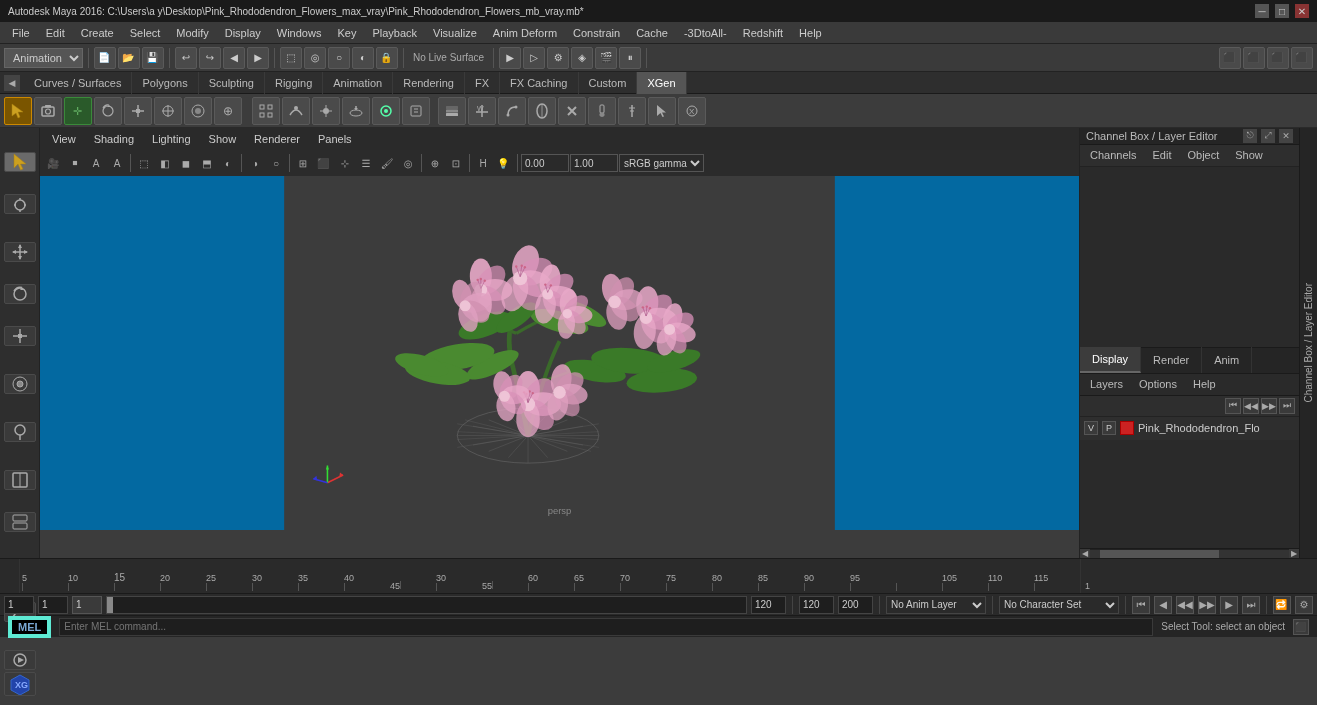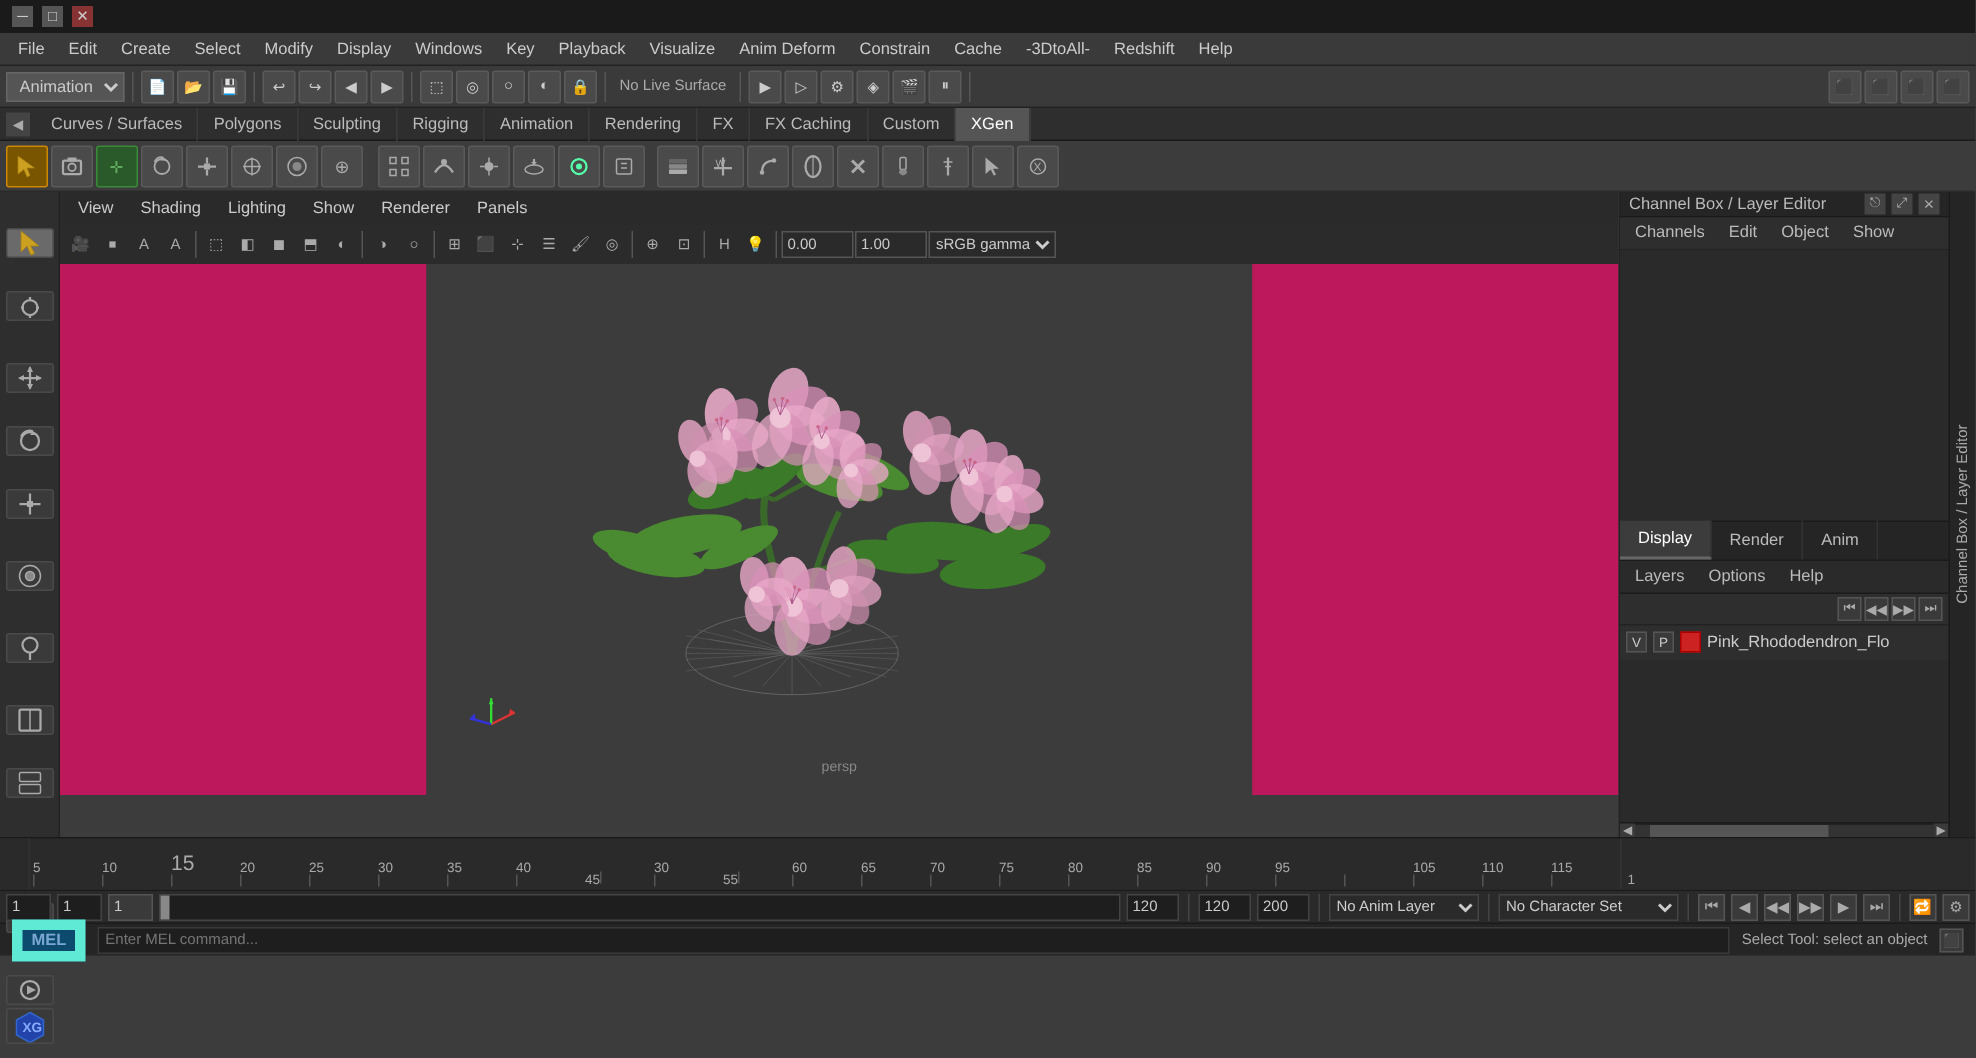--- a/index.html
+++ b/index.html
@@ -162,21 +162,21 @@
     }
     .vp-btn { width: 20px; height: 20px; background: transparent; border: 1px solid transparent; cursor: pointer; display: flex; align-items: center; justify-content: center; color: #aaa; font-size: 10px; border-radius: 2px; }
     .vp-sep { width: 1px; height: 18px; background: #555; margin: 0 2px; }
     .vp-input { background: #2a2a2a; border: 1px solid #555; color: #ccc; width: 50px; height: 18px; font-size: 10px; padding: 0 3px; }
     .vp-select { background: #2a2a2a; border: 1px solid #555; color: #ccc; height: 18px; font-size: 10px; }
 
     
     #scene-area {
       position: absolute;
       top: 48px; left: 0; right: 0; bottom: 28px;
-      background: #be185d;
+      background: #0369a1;
       display: flex;
       align-items: center;
       justify-content: center;
       overflow: hidden;
     }
 
     
     #right-panel {
       width: 220px;
       background: #2e2e2e;
@@ -325,29 +325,30 @@
     
     #status-bar {
       height: 22px;
       background: #252525;
       display: flex;
       align-items: center;
       padding: 0 8px;
       border-top: 1px solid #1a1a1a;
       gap: 8px;
     }
-    #mel-label { color: #7aa7d4; font-size: 11px; font-weight: bold; background: #0c4a6e; padding: 1px 6px; border: 7px solid #5eead4; }
+    #mel-label { color: #7aa7d4; font-size: 11px; font-weight: bold; background: #000000; padding: 1px 6px; border: 4px solid #5eead4; }
     #mel-input { flex: 1; background: #1e1e1e; border: 1px solid #3a3a3a; color: #ccc; height: 18px; font-size: 10px; padding: 0 4px; }
     #status-text { color: #aaa; font-size: 10px; }
     #status-icon { width: 16px; height: 16px; background: #3a3a3a; border: 1px solid #555; display: flex; align-items: center; justify-content: center; color: #aaa; font-size: 9px; margin-left: auto; }
   </style>
 </head>
 <body>
 
 <div id="title-bar">
+  <span style="font-size:10px;">Autodesk Maya 2016: C:\Users\a y\Desktop\Pink_Rhododendron_Flowers_max_vray\Pink_Rhododendron_Flowers_mb_vray.mb*</span>
   <div class="window-controls">
     <button class="win-btn">─</button>
     <button class="win-btn">□</button>
     <button class="win-btn" style="background:#883333;">✕</button>
   </div>
 </div>
 
 <div id="menu-bar">
   <div class="menu-item">File</div>
   <div class="menu-item">Edit</div>
@@ -995,21 +996,21 @@
     <div style="display:flex;align-items:flex-end;height:100%;padding-bottom:2px;">
       <div style="flex:1;display:flex;flex-direction:column;align-items:flex-start;padding-left:2px;">
         <span style="font-size:9px;color:#aaa;">5</span>
         <div style="width:1px;height:8px;background:#555;"></div>
       </div>
       <div style="flex:1;display:flex;flex-direction:column;align-items:flex-start;">
         <span style="font-size:9px;color:#aaa;">10</span>
         <div style="width:1px;height:8px;background:#555;"></div>
       </div>
       <div style="flex:1;display:flex;flex-direction:column;align-items:flex-start;">
-        <span style="font-size:14px;color:#aaa;">15</span>
+        <span style="font-size:10px;color:#aaa;">15</span>
         <div style="width:1px;height:8px;background:#555;"></div>
       </div>
       <div style="flex:1;display:flex;flex-direction:column;align-items:flex-start;">
         <span style="font-size:9px;color:#aaa;">20</span>
         <div style="width:1px;height:8px;background:#555;"></div>
       </div>
       <div style="flex:1;display:flex;flex-direction:column;align-items:flex-start;">
         <span style="font-size:9px;color:#aaa;">25</span>
         <div style="width:1px;height:8px;background:#555;"></div>
       </div>

